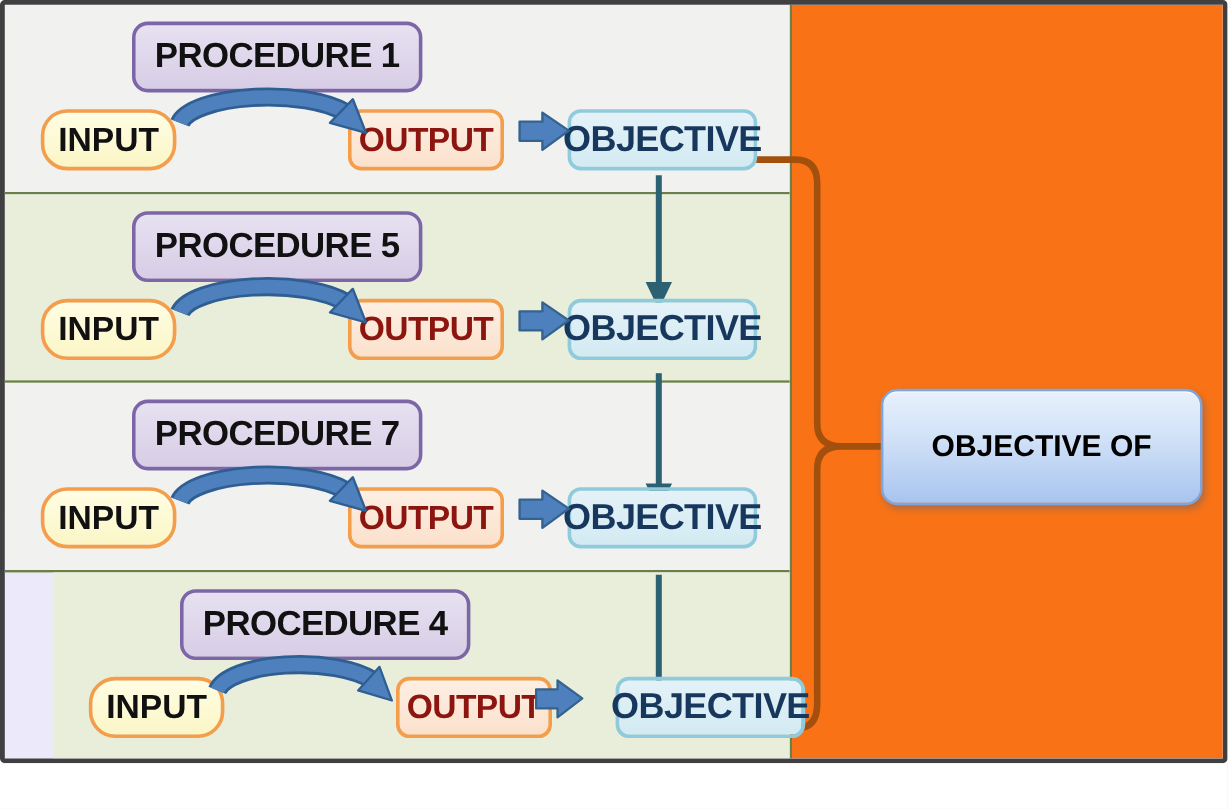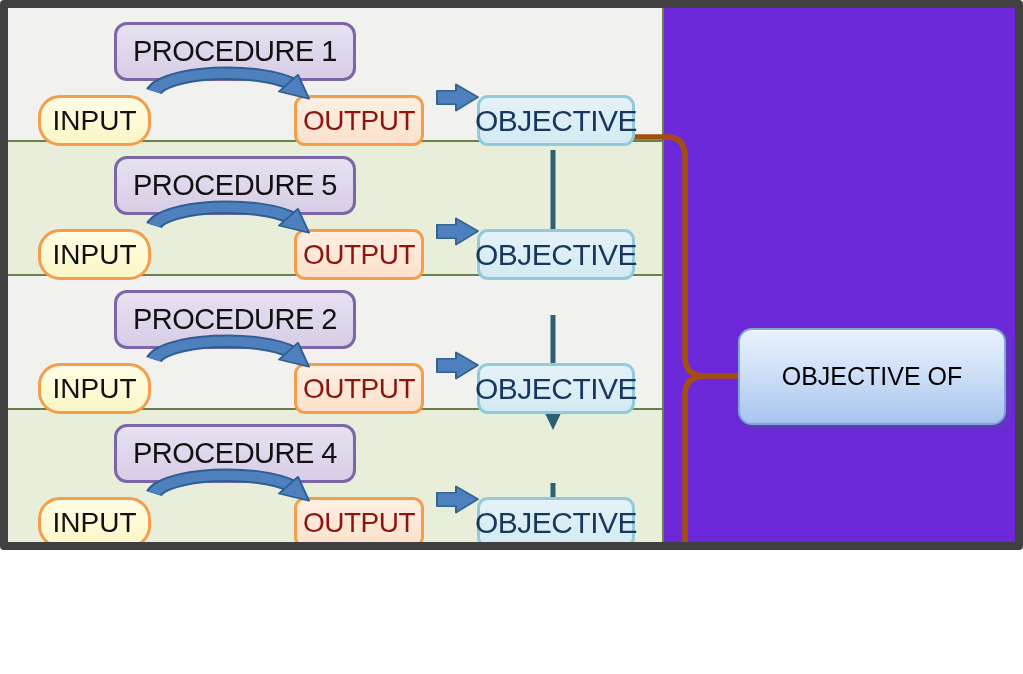--- a/index.html
+++ b/index.html
@@ -1,28 +1,28 @@
 <!DOCTYPE html>
 <html><head>
 <meta charset="utf-8">
 <style>
   html,body{margin:0;padding:0;background:#fff;}
   .stage{
-    position:relative;width:1023px;height:550px;box-sizing:border-box;
-    border:8px solid #404040;border-radius:4px;overflow:hidden;
+    position:relative;width:1023px;height:636px;box-sizing:border-box;
+    border:4px solid #404040;border-radius:4px;overflow:hidden;
     background:#eceafa;
-    font-family:"Liberation Sans",sans-serif;font-weight:normal;
+    font-family:"Liberation Sans",sans-serif;font-weight:bold;
   }
   .left-panel{
     position:absolute;left:0;top:0;bottom:0;width:656px;box-sizing:border-box;
     border-right:2px solid #6b8048;display:flex;flex-direction:column;
   }
-  .right-panel{position:absolute;left:656px;right:0;top:0;bottom:0;background:#6d28d9;}
+  .right-panel{position:absolute;left:656px;right:0;top:0;bottom:0;background:#f97316;}
   .row{position:relative;flex:1;border-bottom:2px solid #6b8048;}
-  .row:last-child{border-bottom:none;}
+  .row:last-child{border-bottom:none;margin-left:40px;}
   .bg-a{background:#f1f1ef;}
   .bg-b{background:#e9eedb;}
   .box{
     position:absolute;z-index:10;display:flex;align-items:center;justify-content:center;
     box-sizing:border-box;white-space:nowrap;color:#111;
   }
   .proc{
     left:106px;top:14px;width:242px;height:59px;
     border:3px solid #7d66a7;border-radius:13px;
     background:linear-gradient(#e7e1f1,#d7cde6);
@@ -109,21 +109,21 @@
           <polygon points="301,114 271,105 290,84" fill="#4d80bc" stroke="#2f5e93" stroke-width="2" stroke-linejoin="round"></polygon>
         </g>
         <g>
           <polygon points="429,104 448,104 448,96 470,112 448,129 448,121 429,121" fill="#4d80bc" stroke="#35638f" stroke-width="2" stroke-linejoin="round"></polygon>
         </g>
       </svg>
     </div>
 
     <div class="row bg-a">
       <div class="box proc">
-        <span>PROCEDURE 2</span>
+        <span>PROCEDURE 7</span>
       </div>
       <div class="box input">
         <span>INPUT</span>
       </div>
       <div class="box output">
         <span>OUTPUT</span>
       </div>
       <div class="box objective">
         <span>OBJECTIVE</span>
       </div>

